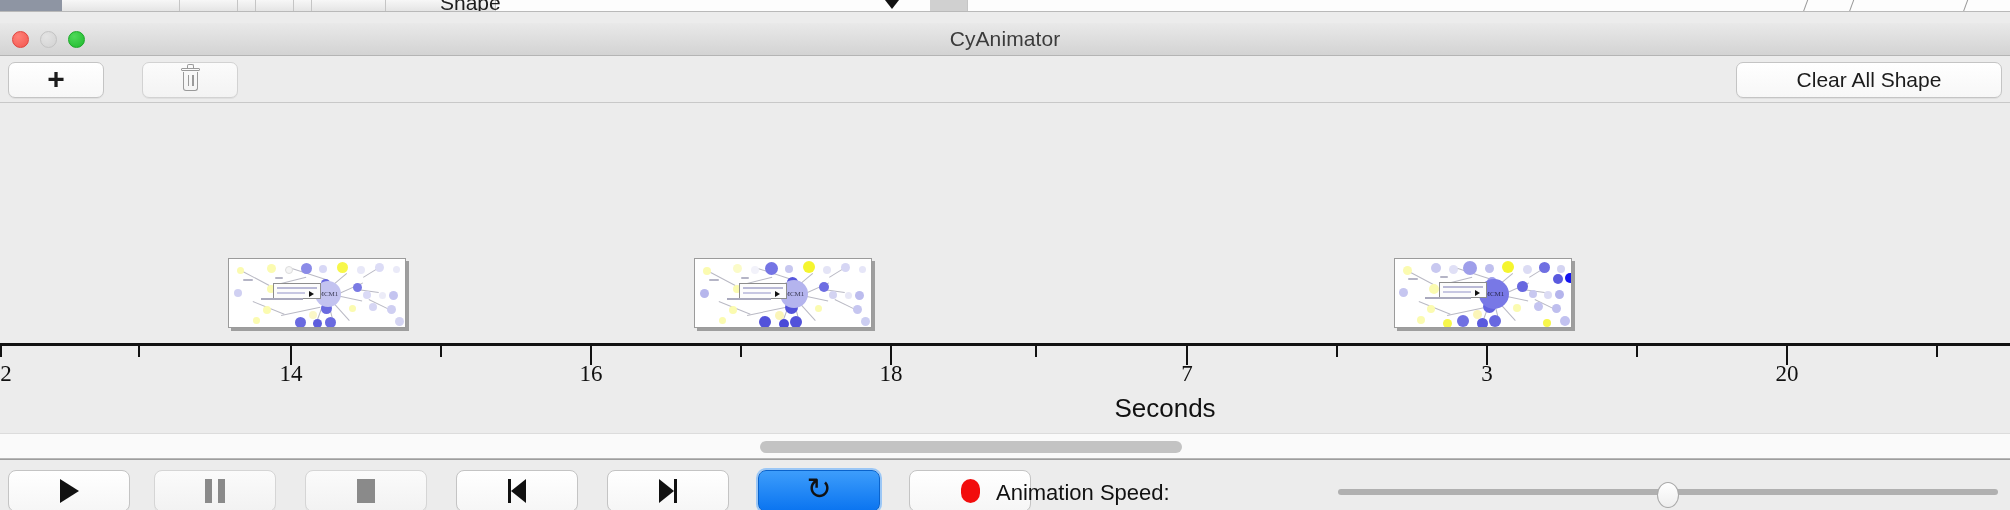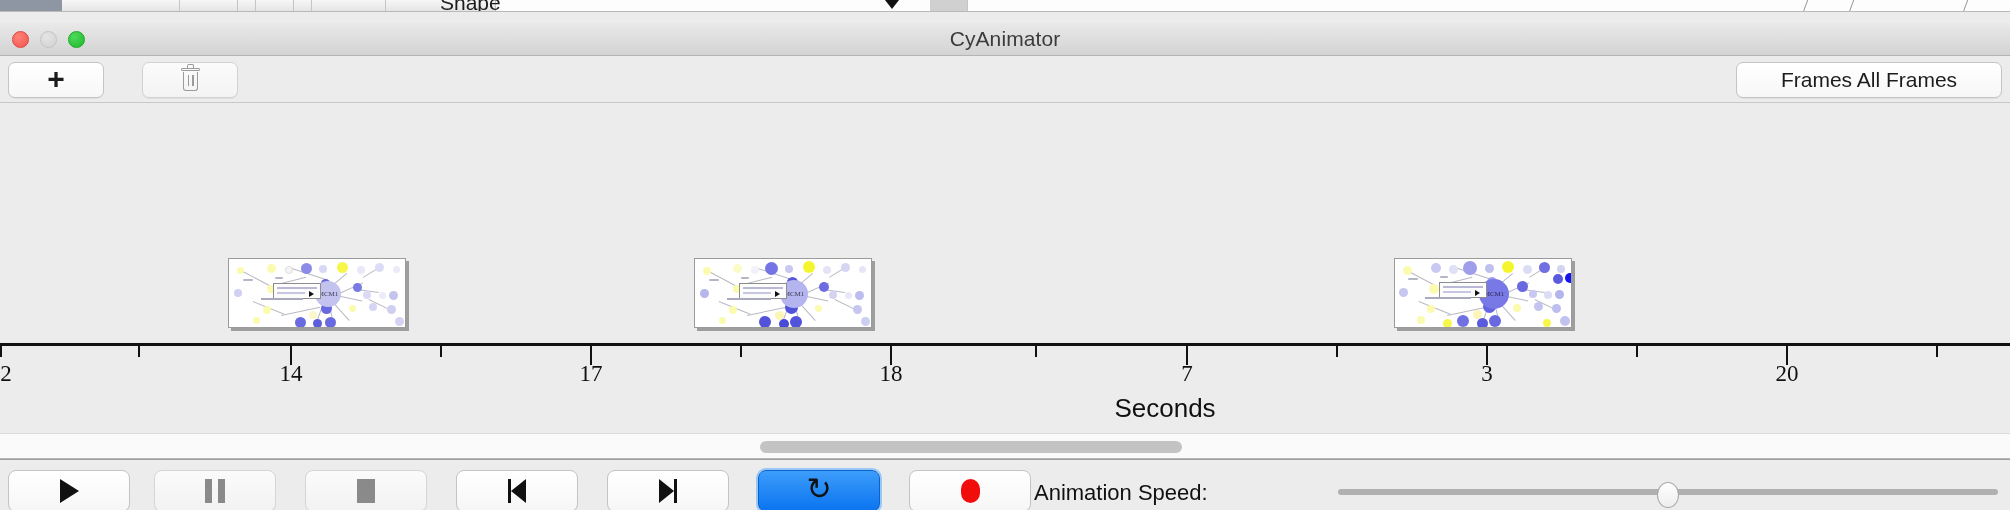--- a/index.html
+++ b/index.html
@@ -242,21 +242,21 @@
     <div class="btn btn-add">
       <span class="plus-glyph">+</span>
     </div>
     <div class="btn btn-del disabled">
       <span class="trash">
         <span class="handle"></span>
           <span class="lid"></span>
           <span class="body"></span>
       </span>
     </div>
-    <div class="btn btn-clear">Frames All Frames</div>
+    <div class="btn btn-clear">Clear All Shape</div>
   </div>
 
   <div class="timeline">
 
     <div class="frame" style="left:228px; top:155px;">
       <div class="frame-inner">
         <div class="edge" style="left:14px;top:12px;width:30px;transform:rotate(28deg);"></div>
         <div class="edge" style="left:44px;top:26px;width:34px;transform:rotate(-14deg);"></div>
         <div class="edge" style="left:60px;top:8px;width:42px;transform:rotate(18deg);"></div>
         <div class="edge" style="left:96px;top:32px;width:28px;transform:rotate(-40deg);"></div>
@@ -441,21 +441,21 @@
     <div class="tick minor" style="left:1035px;top:243px;"></div>
     <div class="tick major" style="left:1186px;top:243px;"></div>
     <div class="tick minor" style="left:1336px;top:243px;"></div>
     <div class="tick major" style="left:1486px;top:243px;"></div>
     <div class="tick minor" style="left:1636px;top:243px;"></div>
     <div class="tick major" style="left:1786px;top:243px;"></div>
     <div class="tick minor" style="left:1936px;top:243px;"></div>
 
     <div class="tlabel" style="left:6px;    top:258px;">2</div>
     <div class="tlabel" style="left:291px;  top:258px;">14</div>
-    <div class="tlabel" style="left:591px;  top:258px;">17</div>
+    <div class="tlabel" style="left:591px;  top:258px;">16</div>
     <div class="tlabel" style="left:891px;  top:258px;">18</div>
     <div class="tlabel" style="left:1187px; top:258px;">7</div>
     <div class="tlabel" style="left:1487px; top:258px;">3</div>
     <div class="tlabel" style="left:1787px; top:258px;">20</div>
 
     <div class="axis-title" style="left:1165px; top:290px;">Seconds</div>
   </div>
 
   <div class="hscroll">
     <div class="hscroll-thumb" id="hthumb" style="left: 759.78px; width: 422.1px;"></div>
@@ -486,18 +486,18 @@
           <b></b>
         </span>
     </div>
     <div class="cbtn active" style="left:758px;">
       <span class="g-loop">↻</span>
     </div>
     <div class="cbtn" style="left:909px;">
       <span class="g-rec"></span>
     </div>
 
-    <div class="speed-label" style="left:1034px;text-align:center;">Animation Speed:</div>
+    <div class="speed-label" style="left:996px;text-align:center;">Animation Speed:</div>
     <div class="slider" style="left:1338px; width:660px;"></div>
     <div class="slider-thumb" id="sthumb" style="left: 1657px;"></div>
   </div>
 
 </div>
 
 </body></html>

